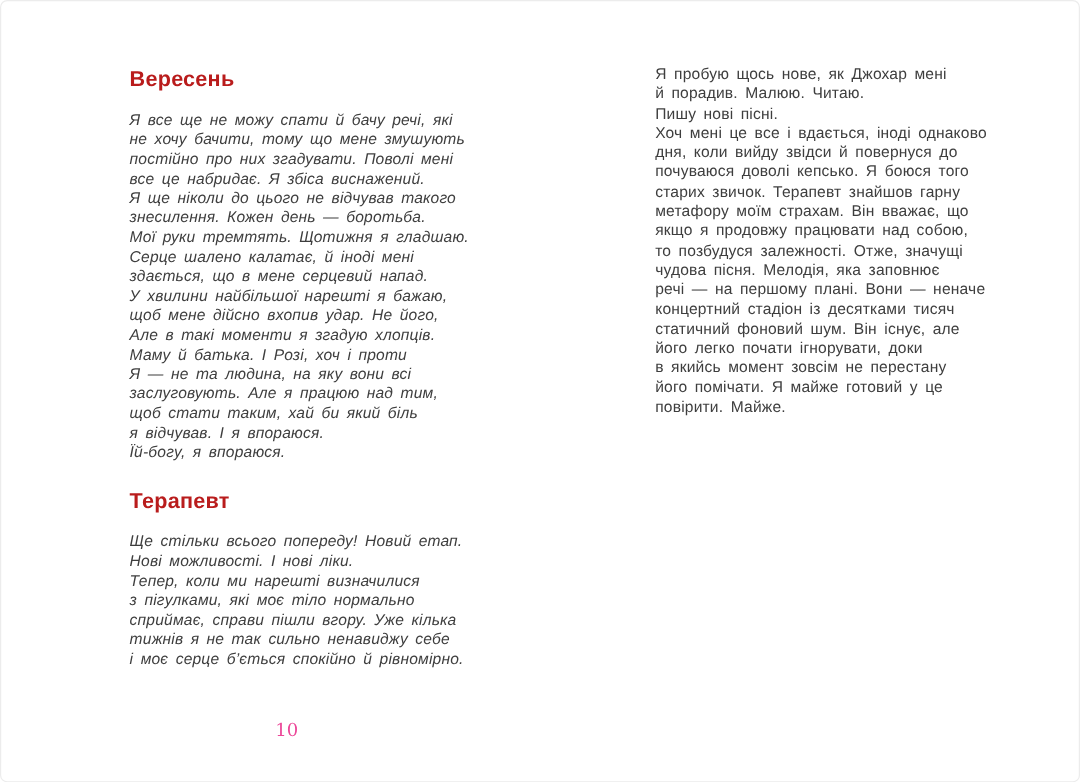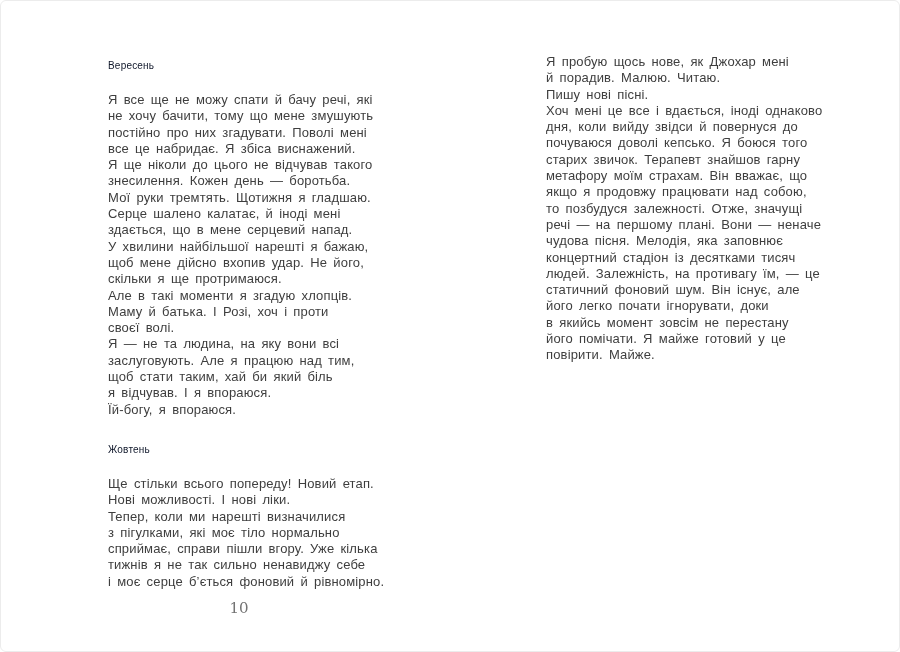--- a/index.html
+++ b/index.html
@@ -26,48 +26,49 @@
     left: 107px;
     top: 57px;
     width: 268px;
   }
   .col-right {
     left: 545px;
     top: 53px;
     width: 275px;
   }
   .section-heading {
-    font-size: 10px;
-    font-weight: normal;
+    font-size: 18px;
+    font-weight: bold;
     line-height: 16px;
     letter-spacing: 0.2px;
-    color: #0f172a;
+    color: #b91c1c;
   }
   .section-body {
     margin-top: 18px;
+    font-style: italic;
   }
   .section + .section {
     margin-top: 24px;
   }
   .text-line {
     font-size: 13px;
     line-height: 16.3px;
     letter-spacing: 0.15px;
     word-spacing: 2.4px;
     white-space: nowrap;
   }
   .page-number {
     position: absolute;
     left: 107px;
     top: 598px;
     width: 262px;
     text-align: center;
     font-family: "DejaVu Serif", "Liberation Serif", serif;
     font-size: 15px;
-    color: #737373;
+    color: #ec4899;
   }
 </style>
 </head>
 <body>
 
 <div class="page">
 
   <div class="col col-left">
     <div class="section">
       <div class="section-heading">Вересень</div>
@@ -76,63 +77,60 @@
           <div class="text-line">не хочу бачити, тому що мене змушують</div>
           <div class="text-line">постійно про них згадувати. Поволі мені</div>
           <div class="text-line">все це набридає. Я збіса виснажений.</div>
           <div class="text-line">Я ще ніколи до цього не відчував такого</div>
           <div class="text-line">знесилення. Кожен день — боротьба.</div>
           <div class="text-line">Мої руки тремтять. Щотижня я гладшаю.</div>
           <div class="text-line">Серце шалено калатає, й іноді мені</div>
           <div class="text-line">здається, що в мене серцевий напад.</div>
           <div class="text-line">У хвилини найбільшої нарешті я бажаю,</div>
           <div class="text-line">щоб мене дійсно вхопив удар. Не його,</div>
-          <div class="text-line">скільки я ще протримаюся.</div>
           <div class="text-line">Але в такі моменти я згадую хлопців.</div>
           <div class="text-line">Маму й батька. І Розі, хоч і проти</div>
-          <div class="text-line">своєї волі.</div>
           <div class="text-line">Я — не та людина, на яку вони всі</div>
           <div class="text-line">заслуговують. Але я працюю над тим,</div>
           <div class="text-line">щоб стати таким, хай би який біль</div>
           <div class="text-line">я відчував. І я впораюся.</div>
           <div class="text-line">Їй-богу, я впораюся.</div>
         </div>
     </div>
 
     <div class="section">
-      <div class="section-heading">Жовтень</div>
+      <div class="section-heading">Терапевт</div>
       <div class="section-body">
           <div class="text-line">Ще стільки всього попереду! Новий етап.</div>
           <div class="text-line">Нові можливості. І нові ліки.</div>
           <div class="text-line">Тепер, коли ми нарешті визначилися</div>
           <div class="text-line">з пігулками, які моє тіло нормально</div>
           <div class="text-line">сприймає, справи пішли вгору. Уже кілька</div>
           <div class="text-line">тижнів я не так сильно ненавиджу себе</div>
-          <div class="text-line">і моє серце б’ється фоновий й рівномірно.</div>
+          <div class="text-line">і моє серце б’ється спокійно й рівномірно.</div>
         </div>
     </div>
   </div>
 
   <div class="col col-right">
     <div class="section">
       <div>
           <div class="text-line">Я пробую щось нове, як Джохар мені</div>
           <div class="text-line">й порадив. Малюю. Читаю.</div>
           <div class="text-line">Пишу нові пісні.</div>
           <div class="text-line">Хоч мені це все і вдається, іноді однаково</div>
           <div class="text-line">дня, коли вийду звідси й повернуся до</div>
           <div class="text-line">почуваюся доволі кепсько. Я боюся того</div>
           <div class="text-line">старих звичок. Терапевт знайшов гарну</div>
           <div class="text-line">метафору моїм страхам. Він вважає, що</div>
           <div class="text-line">якщо я продовжу працювати над собою,</div>
           <div class="text-line">то позбудуся залежності. Отже, значущі</div>
+          <div class="text-line">чудова пісня. Мелодія, яка заповнює</div>
           <div class="text-line">речі — на першому плані. Вони — неначе</div>
-          <div class="text-line">чудова пісня. Мелодія, яка заповнює</div>
           <div class="text-line">концертний стадіон із десятками тисяч</div>
-          <div class="text-line">людей. Залежність, на противагу їм, — це</div>
           <div class="text-line">статичний фоновий шум. Він існує, але</div>
           <div class="text-line">його легко почати ігнорувати, доки</div>
           <div class="text-line">в якийсь момент зовсім не перестану</div>
           <div class="text-line">його помічати. Я майже готовий у це</div>
           <div class="text-line">повірити. Майже.</div>
         </div>
     </div>
   </div>
 
   <div class="page-number">10</div>

